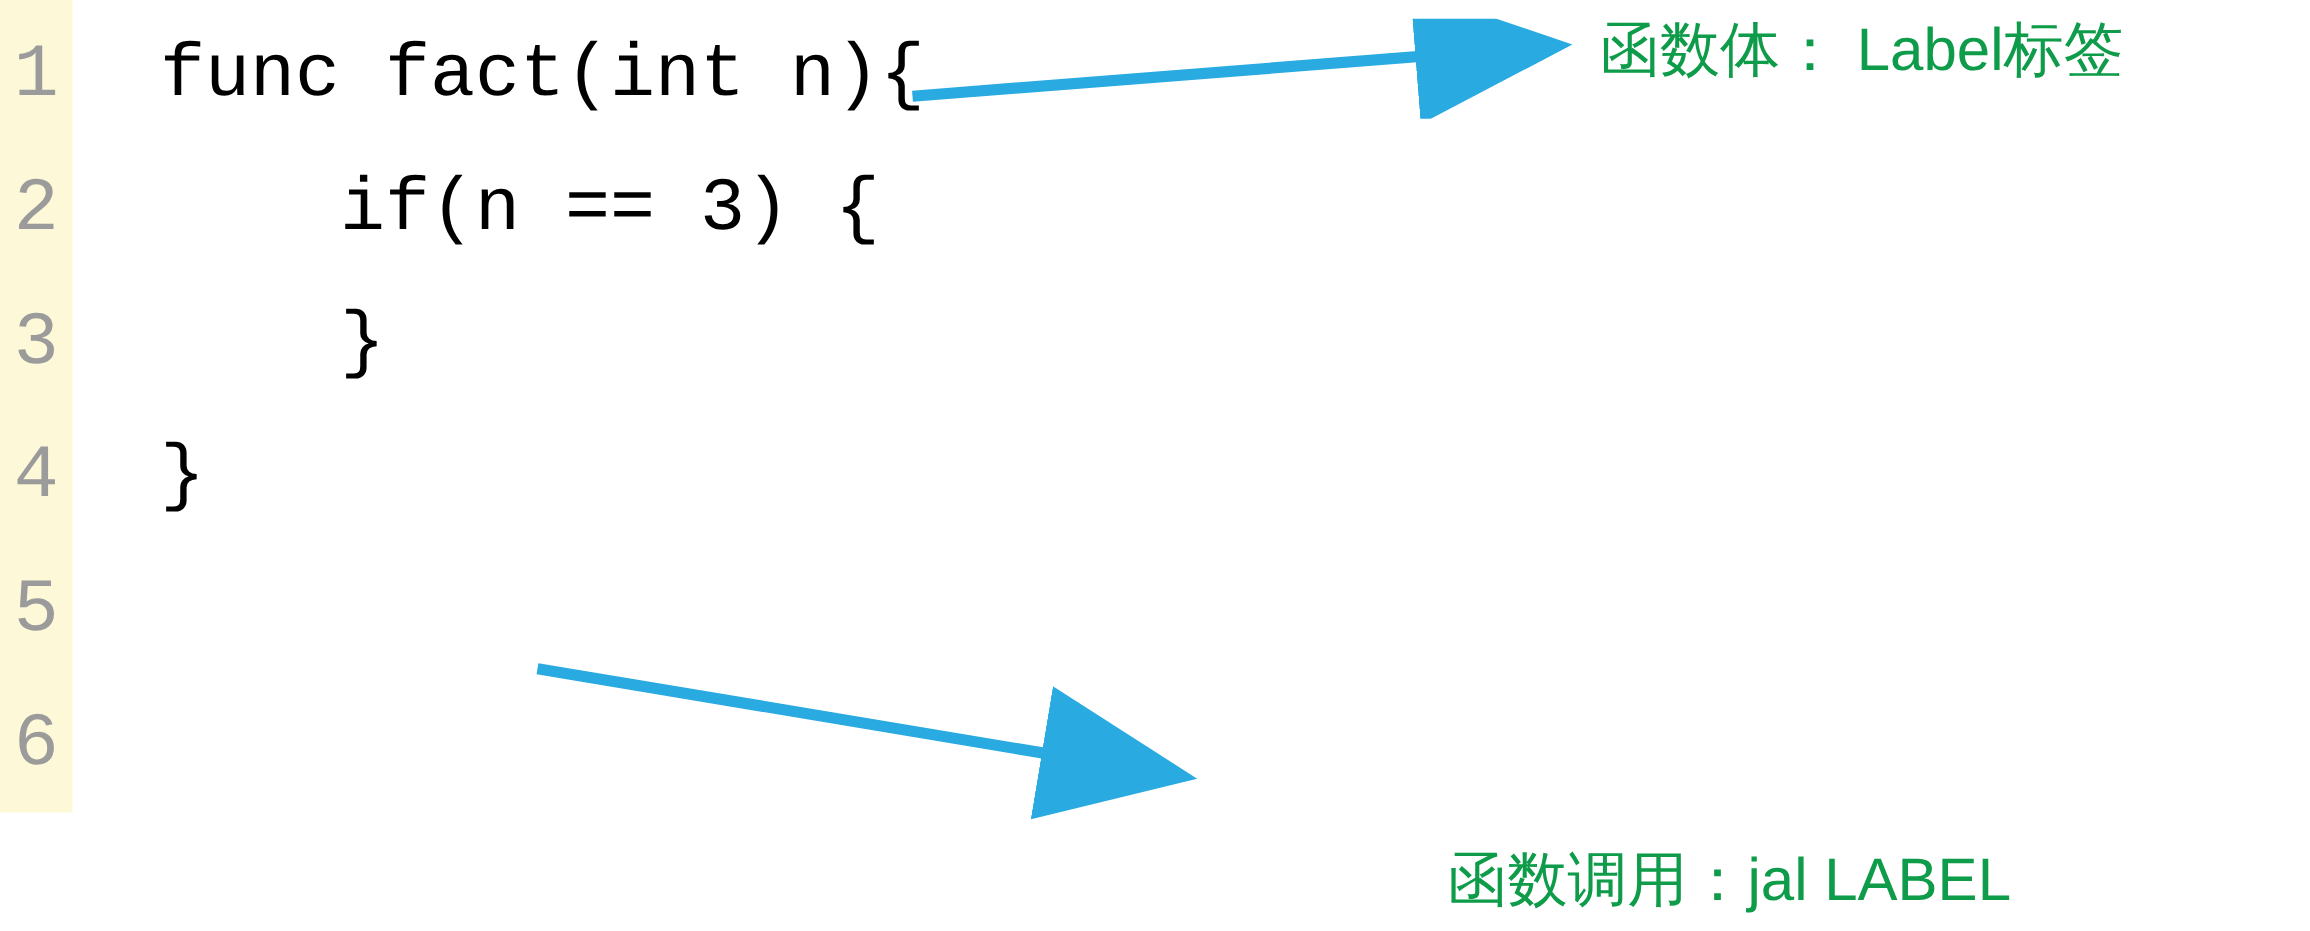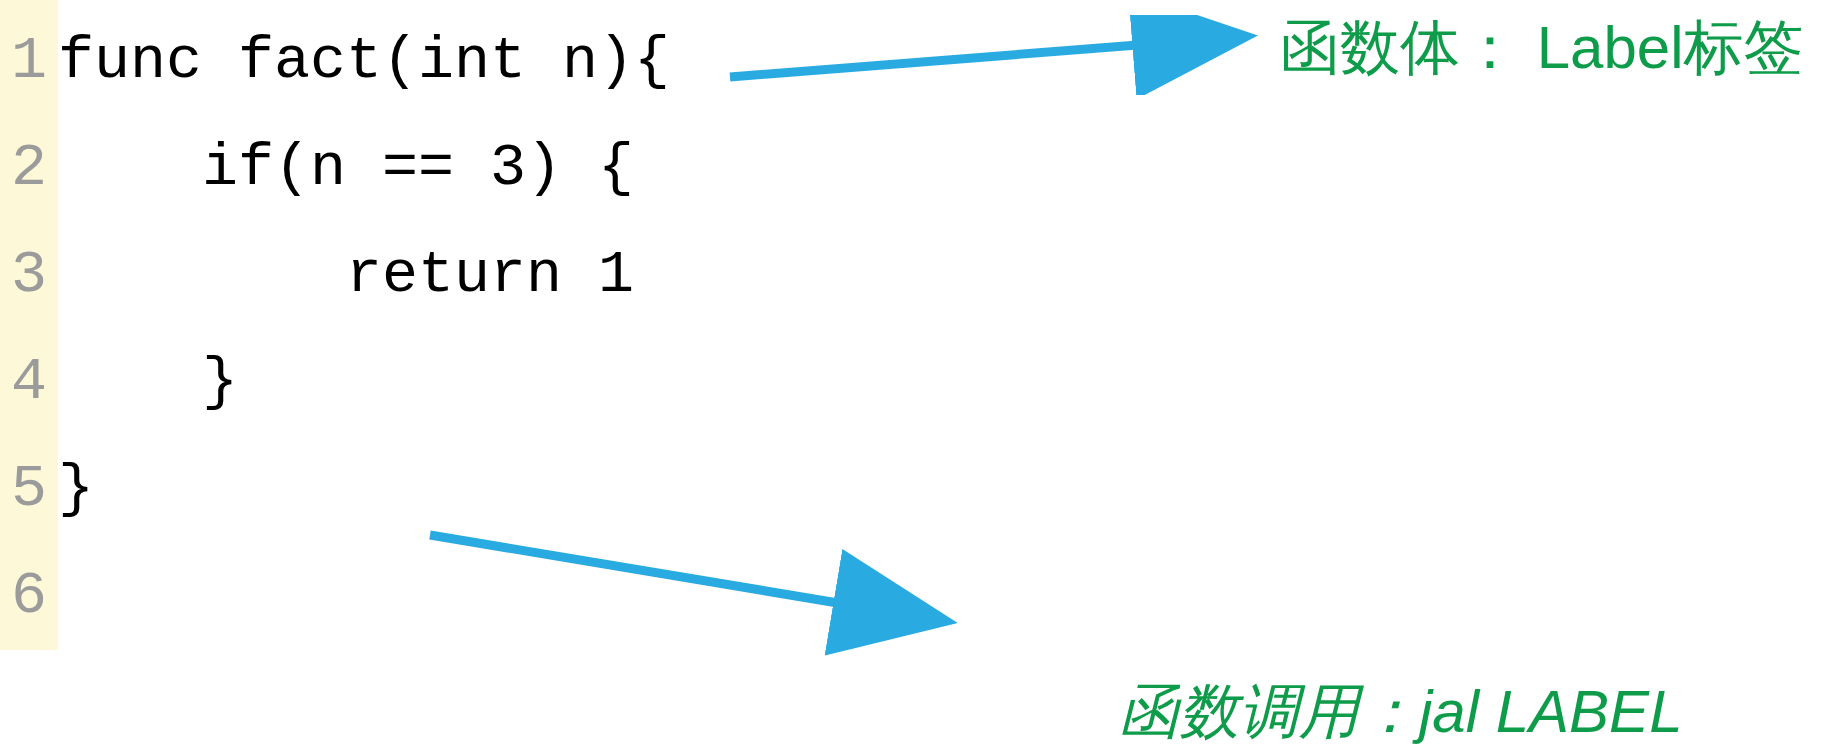--- a/index.html
+++ b/index.html
@@ -22,57 +22,57 @@
       padding-top: 8px;
     }
     .line-num {
       font-family: Consolas, "Courier New", monospace;
       font-size: 60px;
       color: #9b9b9b;
       text-align: center;
       line-height: 107px;
     }
     .code {
+      padding-left: 70px;
       padding-top: 8px;
     }
     .code-line {
       font-family: Consolas, "Courier New", monospace;
       font-size: 60px;
       color: #000;
       line-height: 107px;
       white-space: pre;
     }
     .annotation {
       position: absolute;
-      font-size: 60px;
+      font-size: 48px;
       color: #0f9c4a;
       font-family: "Microsoft YaHei", sans-serif;
     }
     .annot-1 { left: 1280px; top: 8px; }
-    .annot-2 { left: 1119px; top: 672px; font-style: italic; }
+    .annot-2 { left: 1158px; top: 672px; }
     .arrow {
       position: absolute;
     }
   </style>
 </head>
 <body>
 
 <div class="code-block">
   <div class="gutter">
     <div class="line-num">1</div>
     <div class="line-num">2</div>
     <div class="line-num">3</div>
     <div class="line-num">4</div>
     <div class="line-num">5</div>
     <div class="line-num">6</div>
   </div>
   <div class="code">
     <div class="code-line">func fact(int n){</div>
     <div class="code-line">    if(n == 3) {</div>
-    <div class="code-line">        return 1</div>
     <div class="code-line">    }</div>
     <div class="code-line">}</div>
   </div>
 </div>
 
 <svg class="arrow" style="left:720px; top:15px; width:560px; height:80px;">
   <defs>
     <marker id="ah1" markerWidth="14" markerHeight="12" refX="12" refY="6" orient="auto">
       <polygon points="0 0, 14 6, 0 12" fill="#29abe2"></polygon>
     </marker>

